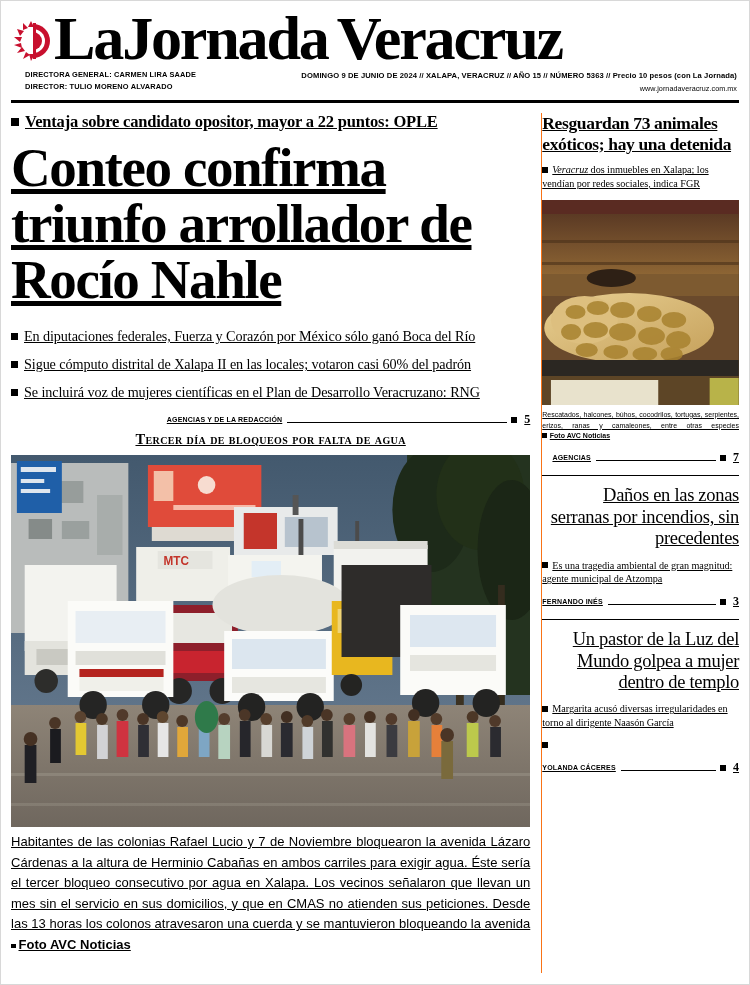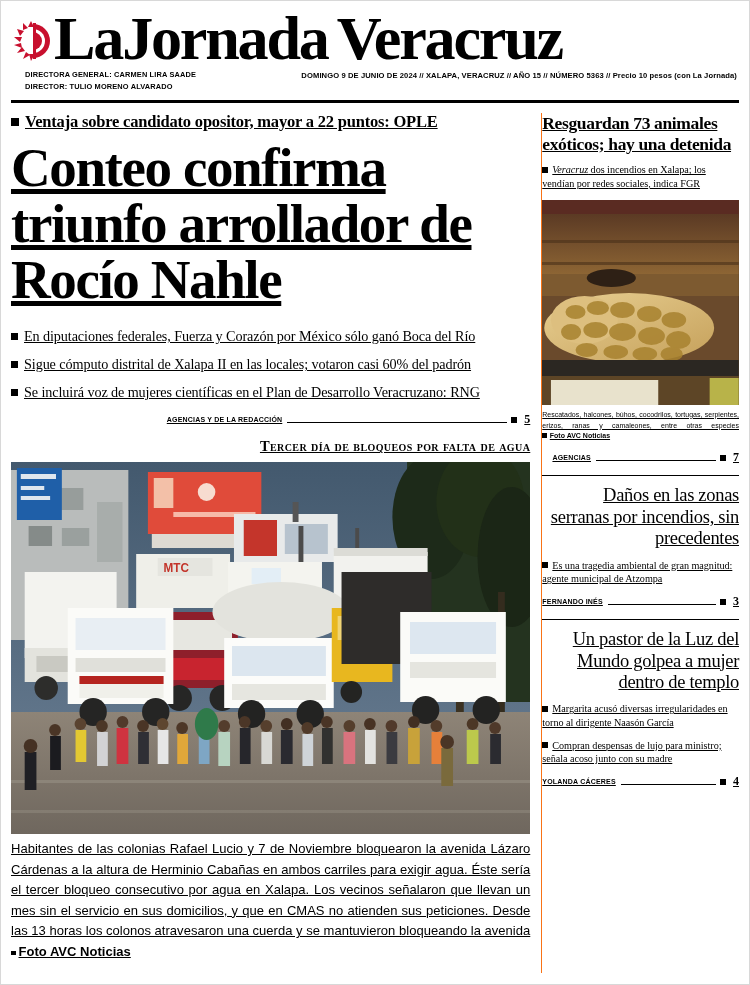--- a/index.html
+++ b/index.html
@@ -175,26 +175,26 @@
     width: 6px; height: 6px; background: #000; margin-right: 7px;
   }
   .byline-page {
     font-family: "Liberation Serif", serif;
     font-weight: bold;
     font-size: 12px;
   }
 
   
   .photo-kicker {
-    text-align: right;
+    text-align: center;
     font-size: 14.5px;
     font-weight: bold;
     font-variant: small-caps;
     letter-spacing: 0.4px;
-    margin: 11px 0 7px 0;
+    margin: 4px 0 7px 0;
   }
 
   .photo-main {
     position: relative;
     width: 100%;
     height: 372px;
     overflow: hidden;
     background: #84cc16;
   }
 
@@ -299,20 +299,21 @@
       </div>
     </div>
 
     <div class="masthead-bottom">
       <div class="directors">
         <div>DIRECTORA GENERAL: CARMEN LIRA SAADE</div>
         <div>DIRECTOR: TULIO MORENO ALVARADO</div>
       </div>
       <div class="issue-block">
         <div class="issue-line">DOMINGO 9 DE JUNIO DE 2024 // XALAPA, VERACRUZ // AÑO 15 // NÚMERO 5363 // Precio 10 pesos (con La Jornada)</div>
+        <div class="website">www.jornadaveracruz.com.mx</div>
       </div>
     </div>
 
     <div class="rule-thick"></div>
   </div>
 
   <div class="content">
 
     <div class="col-main">
 
@@ -496,21 +497,21 @@
         <span>Habitantes de las colonias Rafael Lucio y 7 de Noviembre bloquearon la avenida Lázaro Cárdenas a la altura de Herminio Cabañas en ambos carriles para exigir agua. Éste sería el tercer bloqueo consecutivo por agua en Xalapa. Los vecinos señalaron que llevan un mes sin el servicio en sus domicilios, y que en CMAS no atienden sus peticiones. Desde las 13 horas los colonos atravesaron una cuerda y se mantuvieron bloqueando la avenida</span>
         <span class="credit"><span class="sqmini"></span><span>Foto AVC Noticias</span></span>
       </div>
     </div>
 
     <div class="col-side">
 
       <div>
         <h2 class="side-head-bold">Resguardan 73 animales exóticos; hay una detenida</h2>
         <div class="side-bullet">
-          <span class="sq"></span><i>Veracruz</i><span> dos incendios en Xalapa; los vendían por redes sociales, indica FGR</span>
+          <span class="sq"></span><i>Veracruz</i><span> dos inmuebles en Xalapa; los vendían por redes sociales, indica FGR</span>
         </div>
 
         <div class="side-photo">
           <svg width="100%" height="100%" viewBox="0 0 176 205" preserveAspectRatio="none">
             <defs>
               <linearGradient id="woodg" x1="0" y1="0" x2="0" y2="1">
                 <stop offset="0" stop-color="#5b3a24"></stop>
                 <stop offset="1" stop-color="#8d6534"></stop>
               </linearGradient>
               <linearGradient id="snakeg" x1="0" y1="0" x2="1" y2="1">
@@ -580,21 +581,21 @@
       </div>
 
       <div class="side-divider"></div>
 
       <div>
         <h2 class="side-head-light">Un pastor de la Luz del Mundo golpea a mujer dentro de templo</h2>
         <div class="side-bullet">
           <span class="sq"></span><span>Margarita acusó diversas irregularidades en torno al dirigente Naasón García</span>
         </div>
         <div class="side-bullet">
-          <span class="sq"></span><span>Compran despensas de lujo para ministro; señala acoso junto con su madre</span>
+          <span class="sq"></span>
         </div>
         <div class="byline-row side-byline">
           <span class="byline-name">Yolanda Cáceres</span>
           <span class="byline-rule"></span>
           <span class="byline-sq"></span>
           <span class="byline-page">4</span>
         </div>
       </div>
 
     </div>

